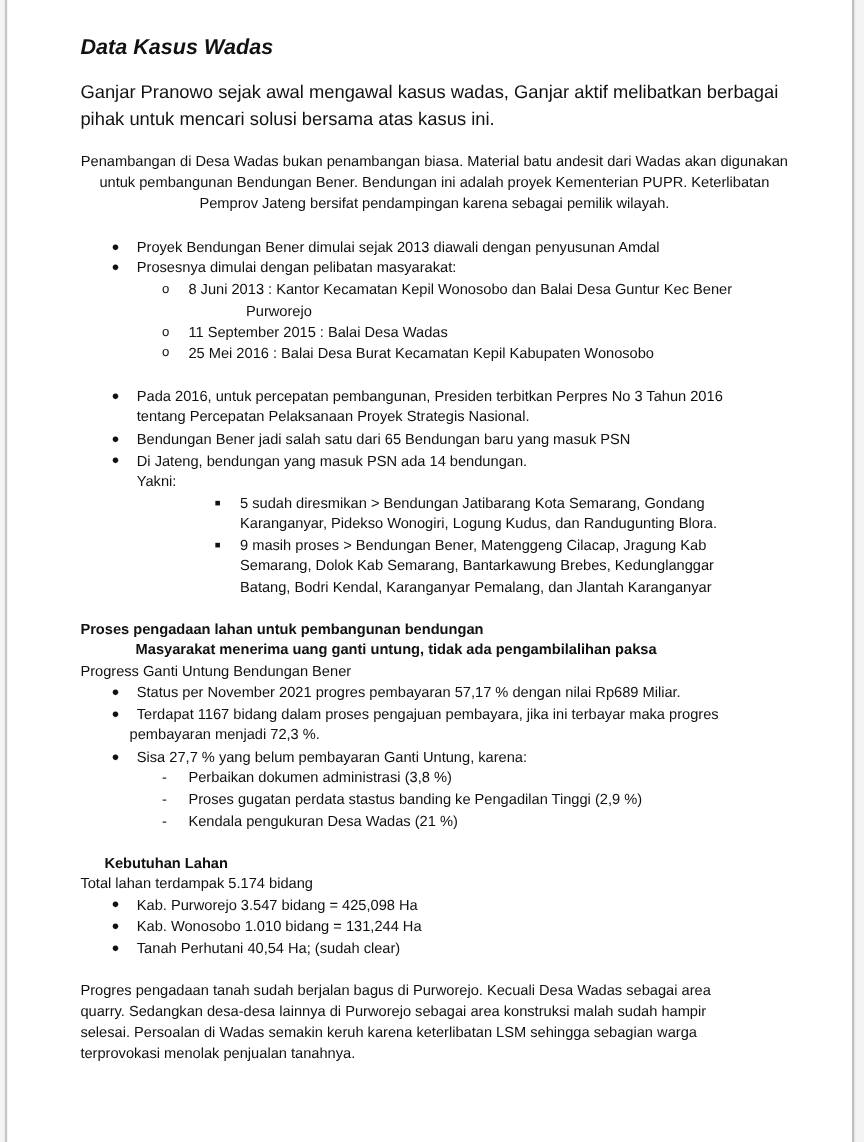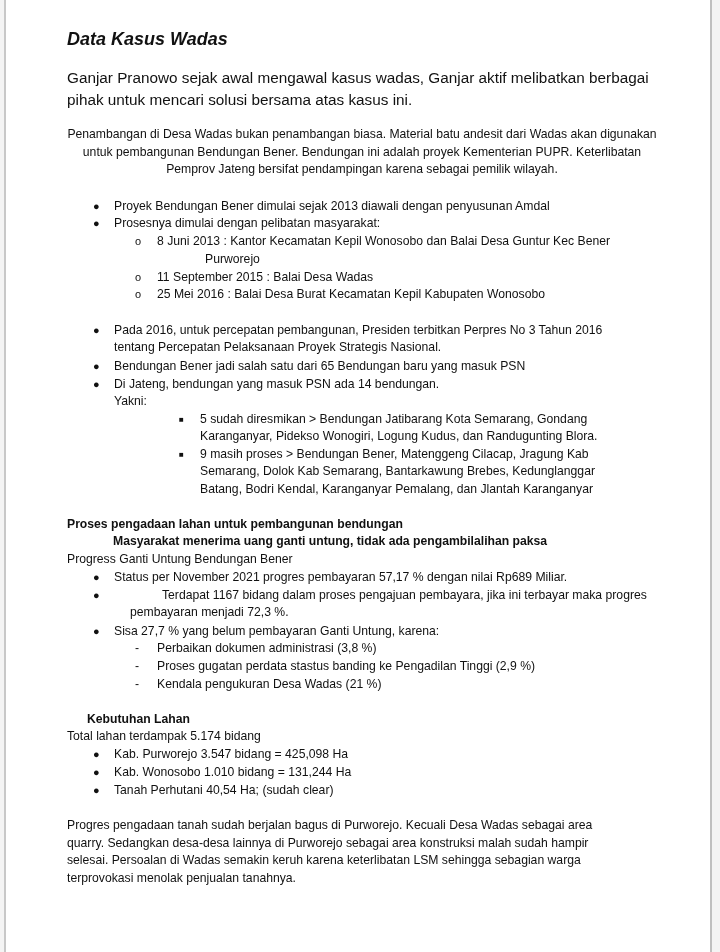--- a/index.html
+++ b/index.html
@@ -105,24 +105,24 @@
     <div class="bl b" style="top:516px;">Proses pengadaan lahan untuk pembangunan bendungan</div>
     <div class="bl b" style="top:533px;margin-left:46px;">Masyarakat menerima uang ganti untung, tidak ada pengambilalihan paksa</div>
     <div class="bl" style="top:551px;">Progress Ganti Untung Bendungan Bener</div>
 
     <div class="bl" style="top:569px;">
       <span class="bul" style="left:26px;">●</span>
       <span class="txt" style="left:47px;">Status per November 2021 progres pembayaran 57,17 % dengan nilai Rp689 Miliar.</span>
     </div>
     <div class="bl" style="top:587px;">
       <span class="bul" style="left:26px;">●</span>
-      <span class="txt" style="left:47px;margin-left:48px;">Terdapat 1167 bidang dalam proses pengajuan pembayara, jika ini terbayar maka progres</span>
+      <span class="txt" style="left:47px;">Terdapat 1167 bidang dalam proses pengajuan pembayara, jika ini terbayar maka progres</span>
     </div>
     <div class="bl" style="top:604px;">
-      <span class="txt" style="left:63px;">pembayaran menjadi 72,3 %.</span>
+      <span class="txt" style="left:41px;">pembayaran menjadi 72,3 %.</span>
     </div>
     <div class="bl" style="top:623px;">
       <span class="bul" style="left:26px;">●</span>
       <span class="txt" style="left:47px;">Sisa 27,7 % yang belum pembayaran Ganti Untung, karena:</span>
     </div>
 
     <div class="bl" style="top:640px;">
       <span class="txt" style="left:68px;">-</span>
       <span class="txt" style="left:90px;">Perbaikan dokumen administrasi (3,8 %)</span>
     </div>

